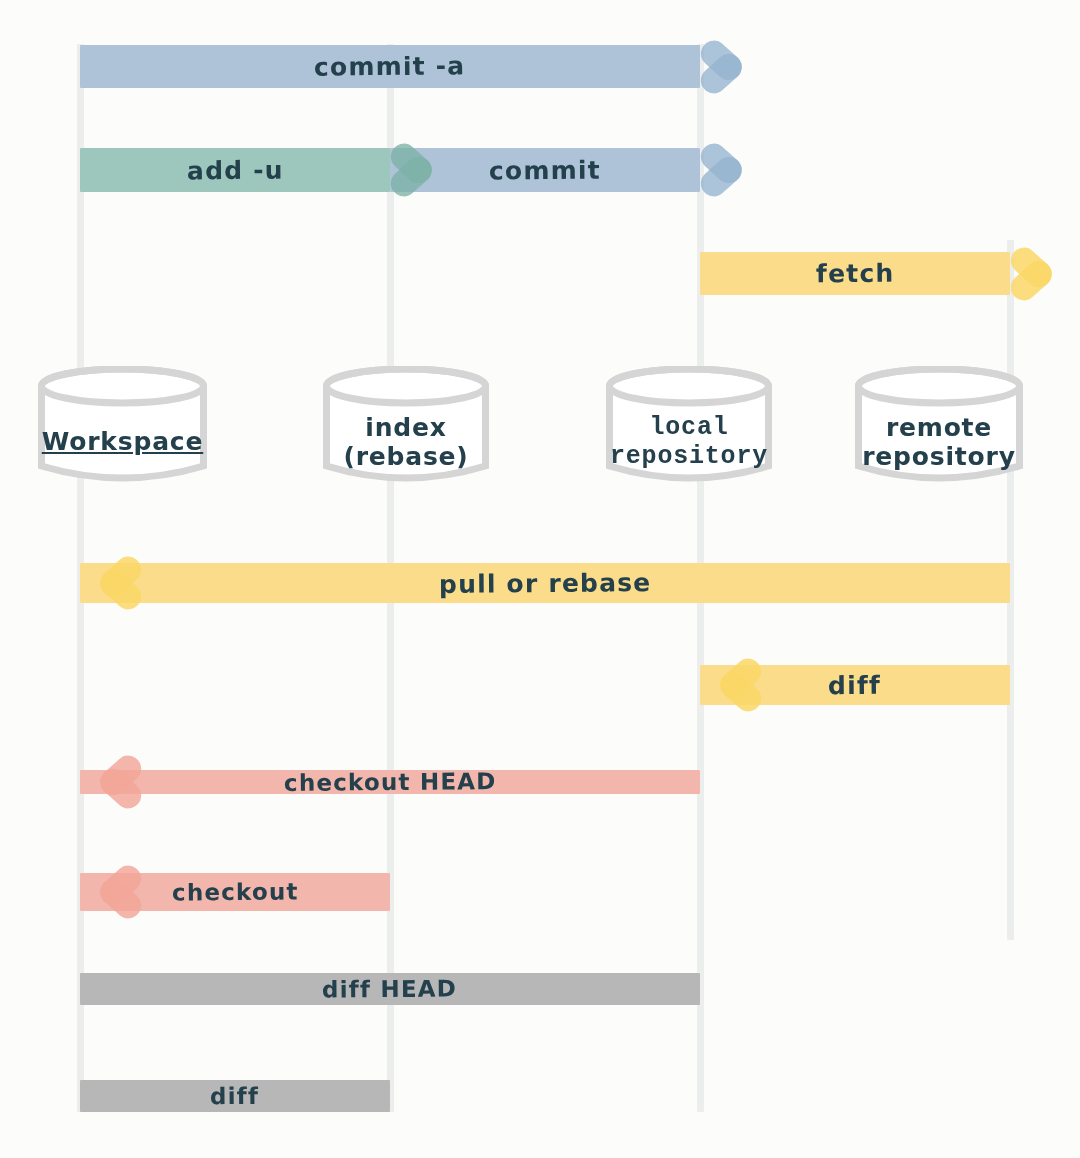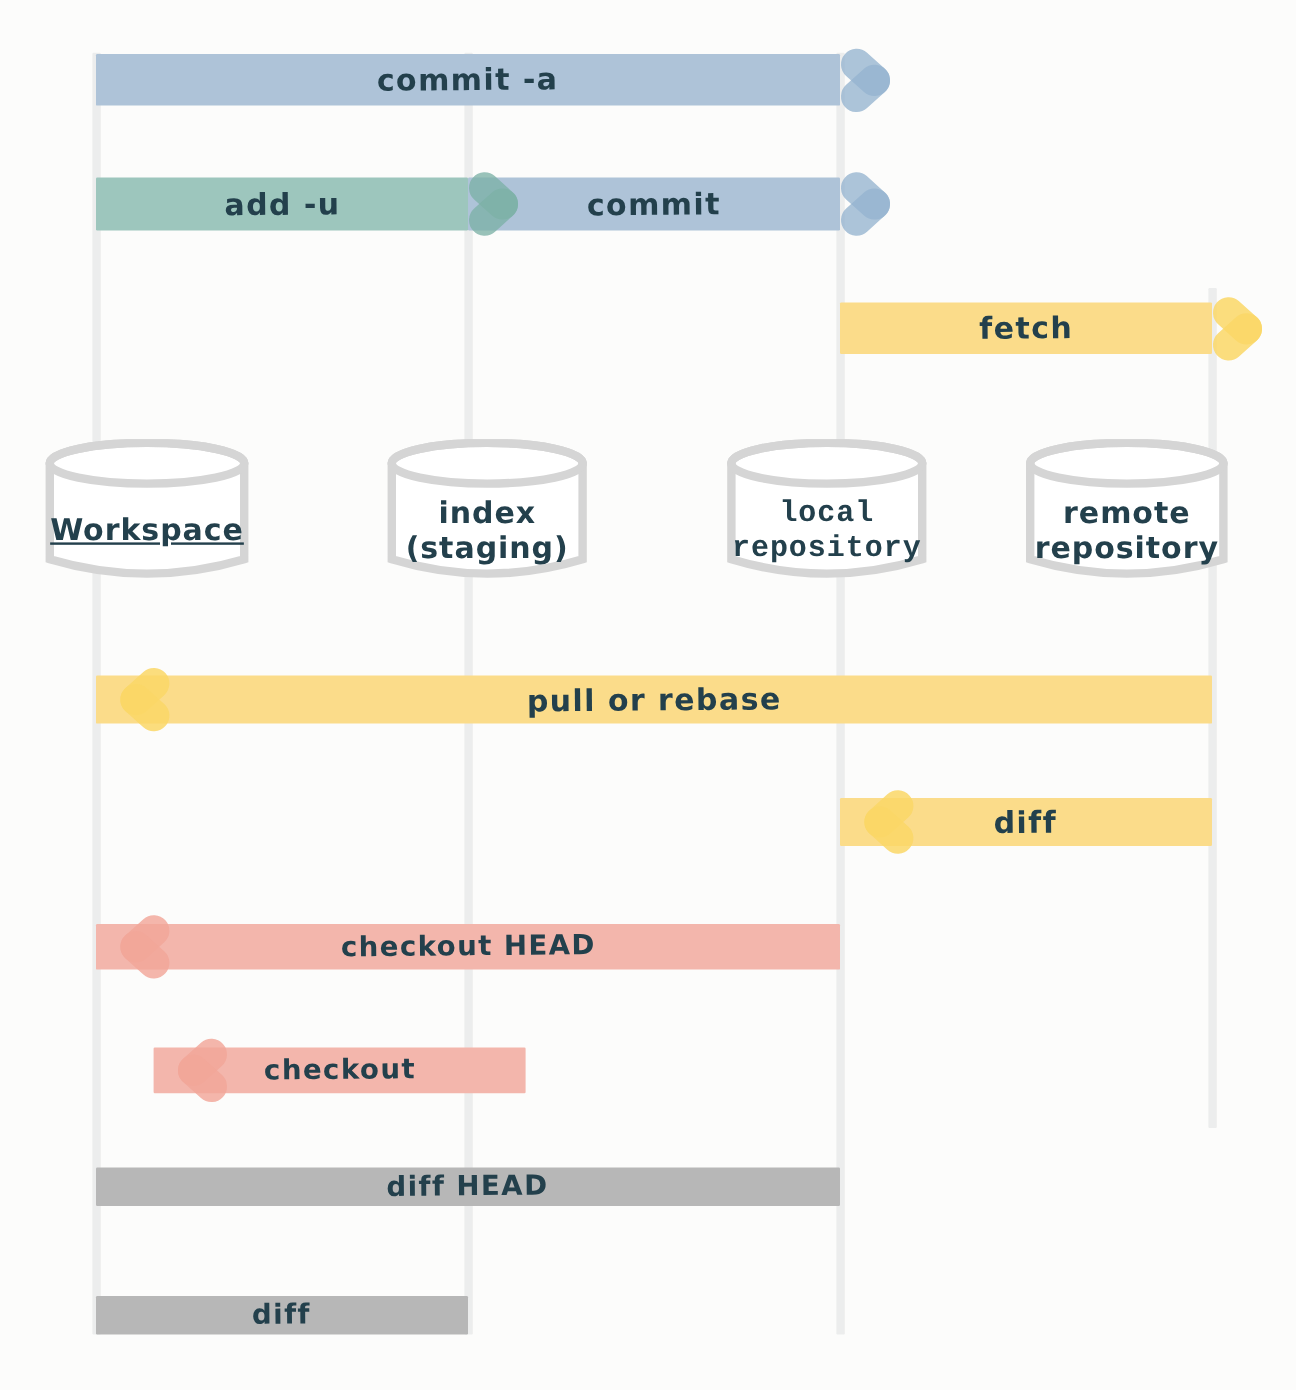--- a/index.html
+++ b/index.html
@@ -165,21 +165,21 @@
   </div>
 
   <div class="cyl" style="left:320px; top:366px; width:172px; height:124px;">
     <svg width="172" height="124" viewBox="0 0 172 124" aria-hidden="true">
       <ellipse cx="86" cy="20" rx="79.5" ry="17" fill="#ffffff" stroke="#d5d5d5" stroke-width="7"></ellipse>
       <path d="M6.5 20 L6.5 100 Q86 124 165.5 100 L165.5 20" fill="#ffffff" stroke="#d5d5d5" stroke-width="7" stroke-linecap="round"></path>
       <ellipse cx="86" cy="20" rx="79.5" ry="17" fill="none" stroke="#d5d5d5" stroke-width="7"></ellipse>
     </svg>
     <div class="cyl-label" style="padding-top:14px;">
       <span>index</span>
-      <span>(staging)</span>
+      <span>(rebase)</span>
     </div>
   </div>
 
   <div class="cyl" style="left:603px; top:366px; width:172px; height:124px;">
     <svg width="172" height="124" viewBox="0 0 172 124" aria-hidden="true">
       <ellipse cx="86" cy="20" rx="79.5" ry="17" fill="#ffffff" stroke="#d5d5d5" stroke-width="7"></ellipse>
       <path d="M6.5 20 L6.5 100 Q86 124 165.5 100 L165.5 20" fill="#ffffff" stroke="#d5d5d5" stroke-width="7" stroke-linecap="round"></path>
       <ellipse cx="86" cy="20" rx="79.5" ry="17" fill="none" stroke="#d5d5d5" stroke-width="7"></ellipse>
     </svg>
     <div class="cyl-label" style="padding-top:14px;font-family:Liberation Mono, monospace;">
@@ -211,30 +211,30 @@
 
   <div class="flow" style="left:700px; top:665px; width:310px; height:40px;">
     <div class="flow-bar" style="background:#fbdc8a;"></div>
     <div class="head left" style="left:0px;">
       <div class="blade a" style="background:rgba(250,215,102,0.85);"></div>
       <div class="blade b" style="background:rgba(250,215,102,0.85);"></div>
     </div>
     <span class="flow-label">diff</span>
   </div>
 
-  <div class="flow" style="left:80px; top:770px; width:620px; height:38px;">
+  <div class="flow" style="left:80px; top:770px; width:620px; height:24px;">
     <div class="flow-bar" style="background:#f3b6ac;"></div>
     <div class="head left" style="left:0px;">
       <div class="blade a" style="background:rgba(242,166,152,0.82);"></div>
       <div class="blade b" style="background:rgba(242,166,152,0.82);"></div>
     </div>
     <span class="flow-label small">checkout HEAD</span>
   </div>
 
-  <div class="flow" style="left:80px; top:873px; width:310px; height:38px;margin-left:48px;">
+  <div class="flow" style="left:80px; top:873px; width:310px; height:38px;">
     <div class="flow-bar" style="background:#f3b6ac;"></div>
     <div class="head left" style="left:0px;">
       <div class="blade a" style="background:rgba(242,166,152,0.82);"></div>
       <div class="blade b" style="background:rgba(242,166,152,0.82);"></div>
     </div>
     <span class="flow-label small">checkout</span>
   </div>
 
   <div class="flow" style="left:80px; top:973px; width:620px; height:32px;">
     <div class="flow-bar" style="background:#b7b7b7;"></div>

